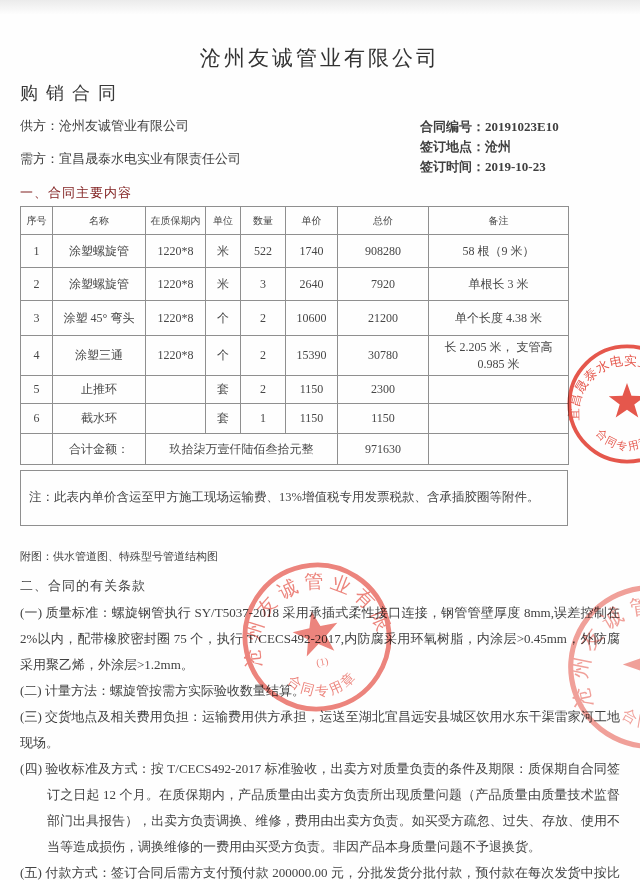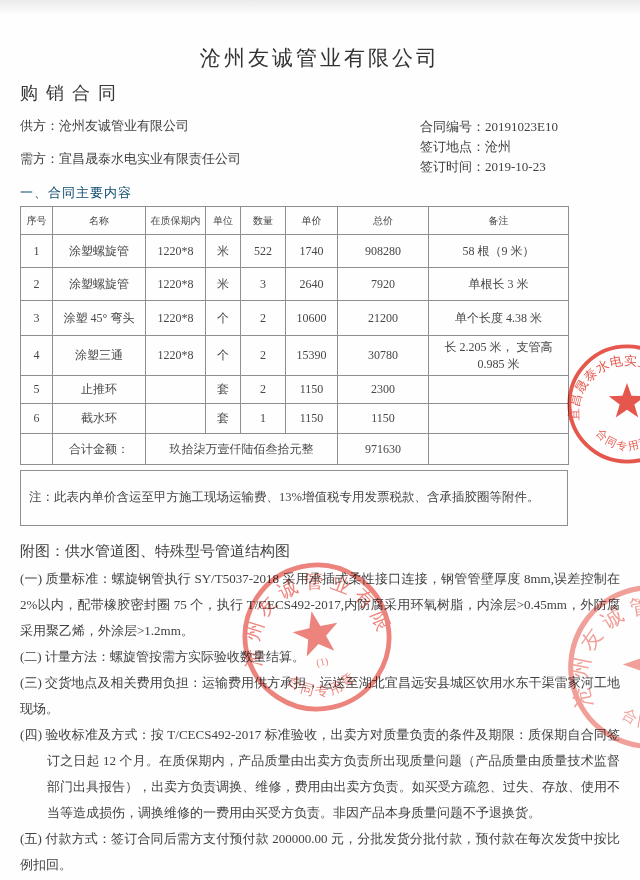--- a/index.html
+++ b/index.html
@@ -13,37 +13,37 @@
   .scan-band { position:absolute; top:0; left:0; width:100%; height:14px;
     background:linear-gradient(to bottom,#ebebeb,#fdfdfd); }
   .content { position:relative; padding:44px 20px 0 20px; }
 
   .company-title { text-align:center; font-size:21px; letter-spacing:3px; color:#333; }
   .doc-title { font-size:18px; letter-spacing:8px; margin-top:9px; color:#383838; }
 
   .meta { display:flex; justify-content:space-between; margin-top:12px; font-size:13px; }
   .meta-left .line { line-height:18px; }
   .meta-left .line + .line { margin-top:15px; }
-  .meta-right { width:200px; }
+  .meta-right { width:200px;font-weight:bold; }
   .meta-right .line { line-height:20px; }
 
-  .sec-heading { font-size:13px; margin-top:7px; color:#0c4a6e; letter-spacing:1px; }
+  .sec-heading { font-size:13px; margin-top:7px; color:#7f1d1d; letter-spacing:1px; }
 
   table.items { border-collapse:collapse; table-layout:fixed; width:548px; margin-top:4px;
     font-size:12px; color:#474747; }
   table.items th, table.items td { border:1px solid #8f8f8f; text-align:center;
     font-weight:normal; padding:1px 2px; line-height:1.35; }
   table.items th { font-size:10px; height:28px; }
   col.c-seq{width:32px;} col.c-name{width:93px;} col.c-spec{width:60px;}
   col.c-unit{width:35px;} col.c-qty{width:45px;} col.c-price{width:52px;}
   col.c-total{width:91px;} col.c-rem{width:140px;}
 
   .note-box { width:548px; border:1px solid #8f8f8f; margin-top:5px;
     padding:18px 8px; font-size:12.5px; line-height:1.4; color:#454545; }
-  .attachment { margin-top:16px; font-size:15px; }
+  .attachment { margin-top:23px; font-size:11px; }
   .sec2-heading { margin-top:13px; font-size:13px; letter-spacing:1px; }
 
   .clauses { margin-top:5px; }
   .clause { font-size:13px; line-height:26px; text-align:justify; color:#424242; }
   .clause.hang { padding-left:27px; text-indent:-27px; }
 
   .stamp { position:absolute; pointer-events:none; mix-blend-mode:multiply; }
   .stamp svg { display:block; width:100%; height:100%; }
   .stamp-buyer    { left:563px; top:340px; width:128px; height:128px; opacity:.85; }
   .stamp-supplier { left:237px; top:557px; width:160px; height:160px; opacity:.62;
@@ -164,20 +164,21 @@
         <td colspan="4">玖拾柒万壹仟陆佰叁拾元整</td>
         <td>971630</td>
         <td></td>
       </tr>
     </tbody>
       </table>
 
     <div class="note-box">注：此表内单价含运至甲方施工现场运输费、13%增值税专用发票税款、含承插胶圈等附件。</div>
     <div class="attachment">附图：供水管道图、特殊型号管道结构图</div>
 
+    <div class="sec2-heading">二、合同的有关条款</div>
 
     <div class="clauses">
       <p class="clause">(一) 质量标准：螺旋钢管执行 SY/T5037-2018 采用承插式柔性接口连接，钢管管壁厚度 8mm,误差控制在 2%以内，配带橡胶密封圈 75 个，执行 T/CECS492-2017,内防腐采用环氧树脂，内涂层&gt;0.45mm，外防腐采用聚乙烯，外涂层&gt;1.2mm。</p>
       <p class="clause">(二) 计量方法：螺旋管按需方实际验收数量结算。</p>
       <p class="clause">(三) 交货地点及相关费用负担：运输费用供方承担，运送至湖北宜昌远安县城区饮用水东干渠雷家河工地现场。</p>
       <p class="clause hang">(四) 验收标准及方式：按 T/CECS492-2017 标准验收，出卖方对质量负责的条件及期限：质保期自合同签订之日起 12 个月。在质保期内，产品质量由出卖方负责所出现质量问题（产品质量由质量技术监督部门出具报告），出卖方负责调换、维修，费用由出卖方负责。如买受方疏忽、过失、存放、使用不当等造成损伤，调换维修的一费用由买受方负责。非因产品本身质量问题不予退换货。</p>
       <p class="clause">(五) 付款方式：签订合同后需方支付预付款 200000.00 元，分批发货分批付款，预付款在每次发货中按比例扣回。</p>
 
     </div>
   </div>

